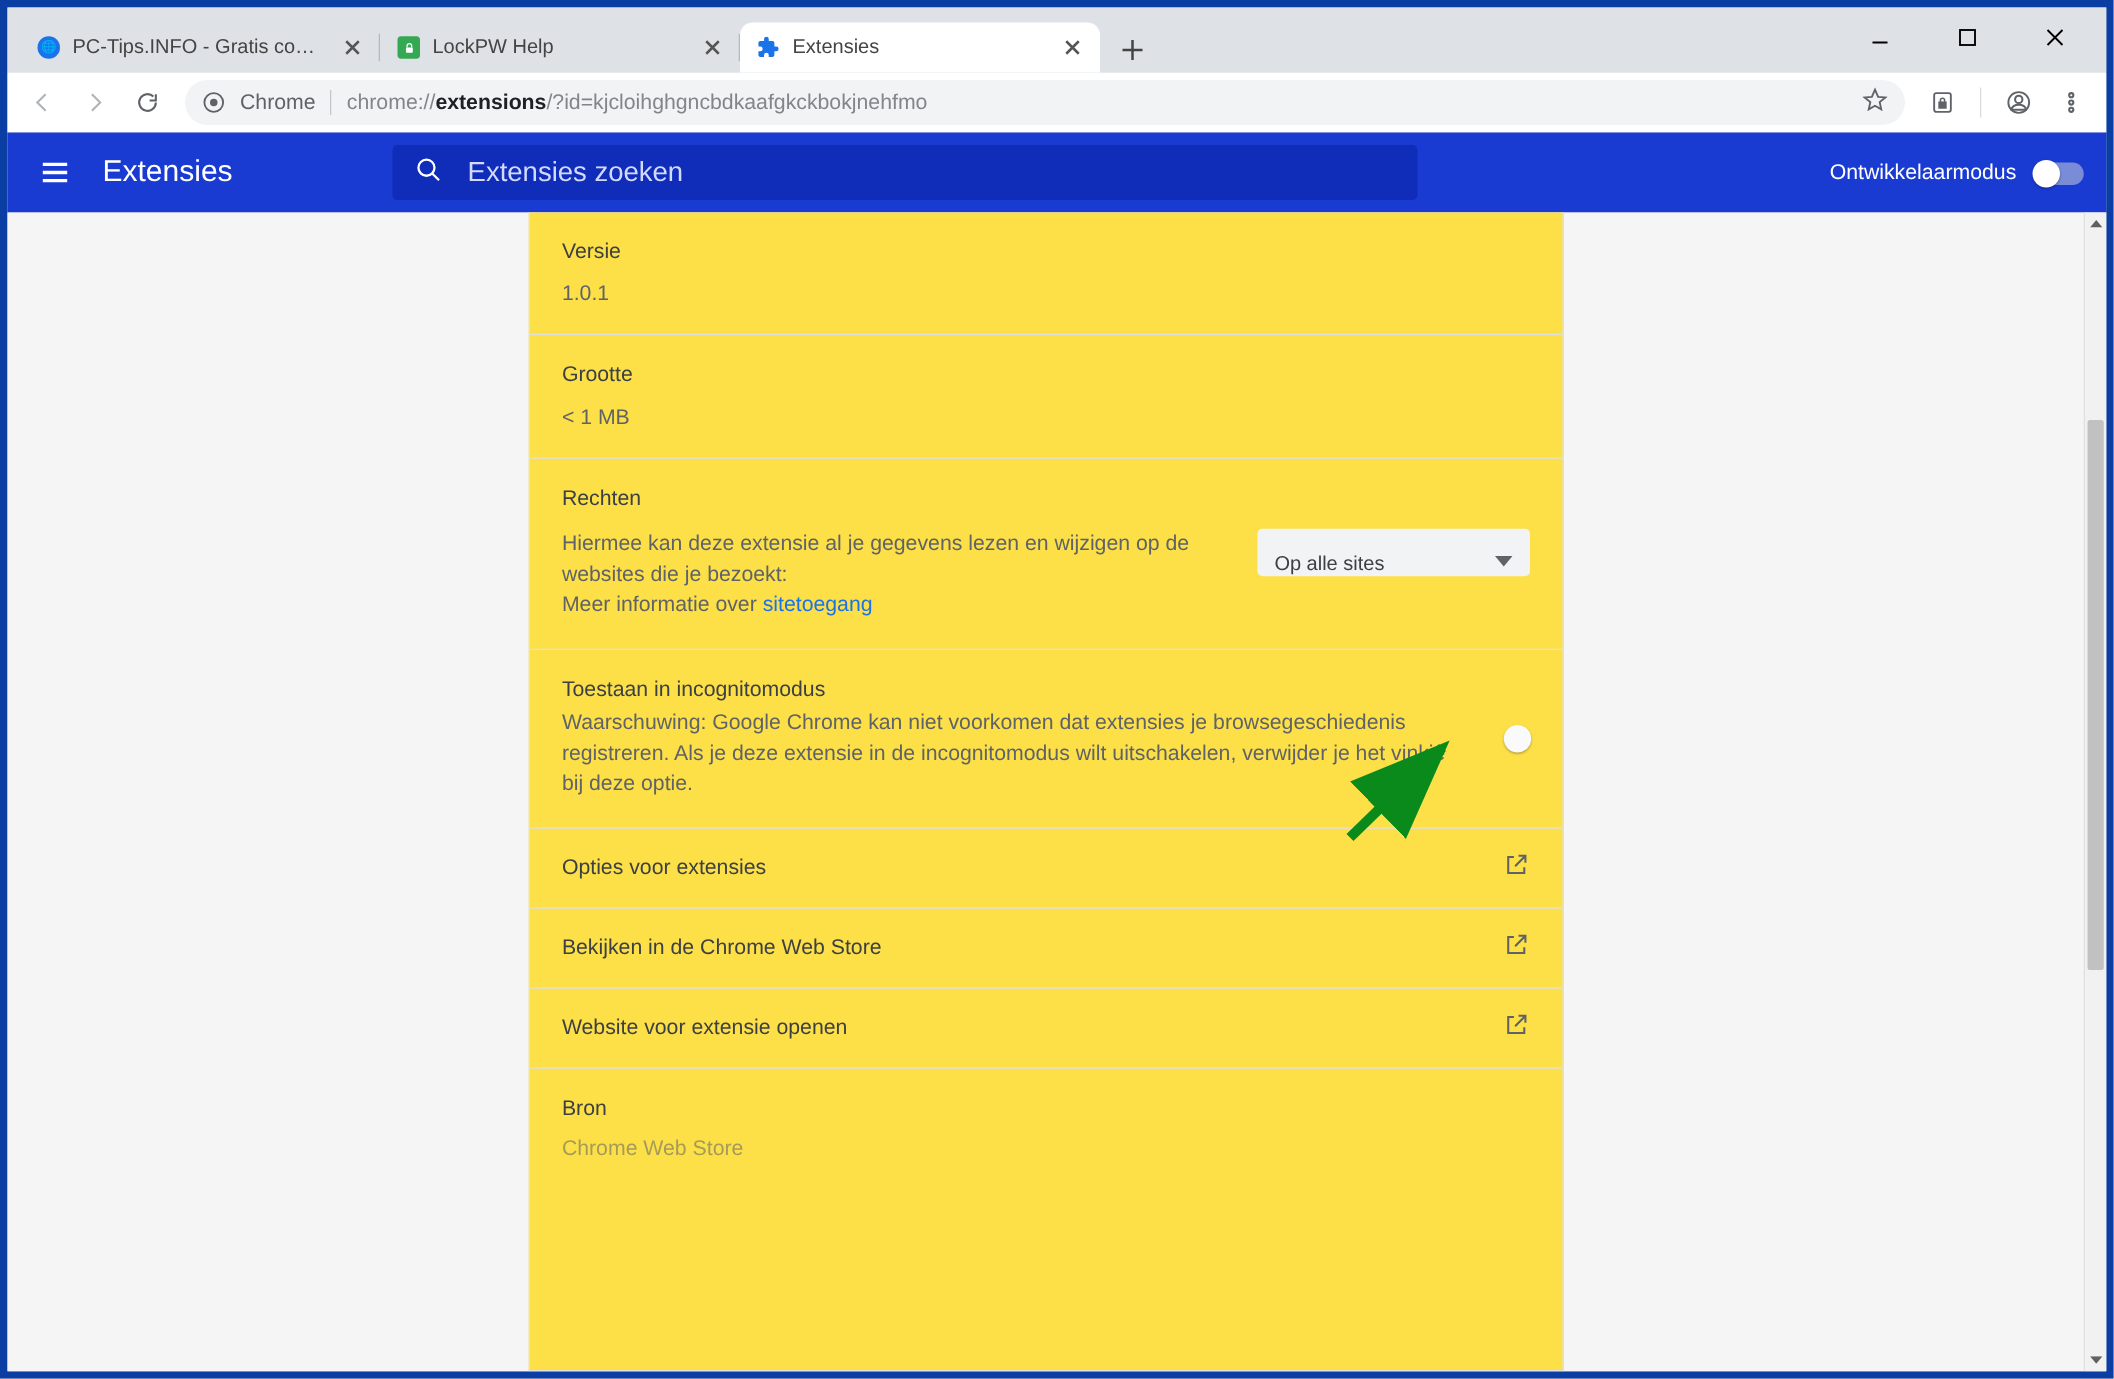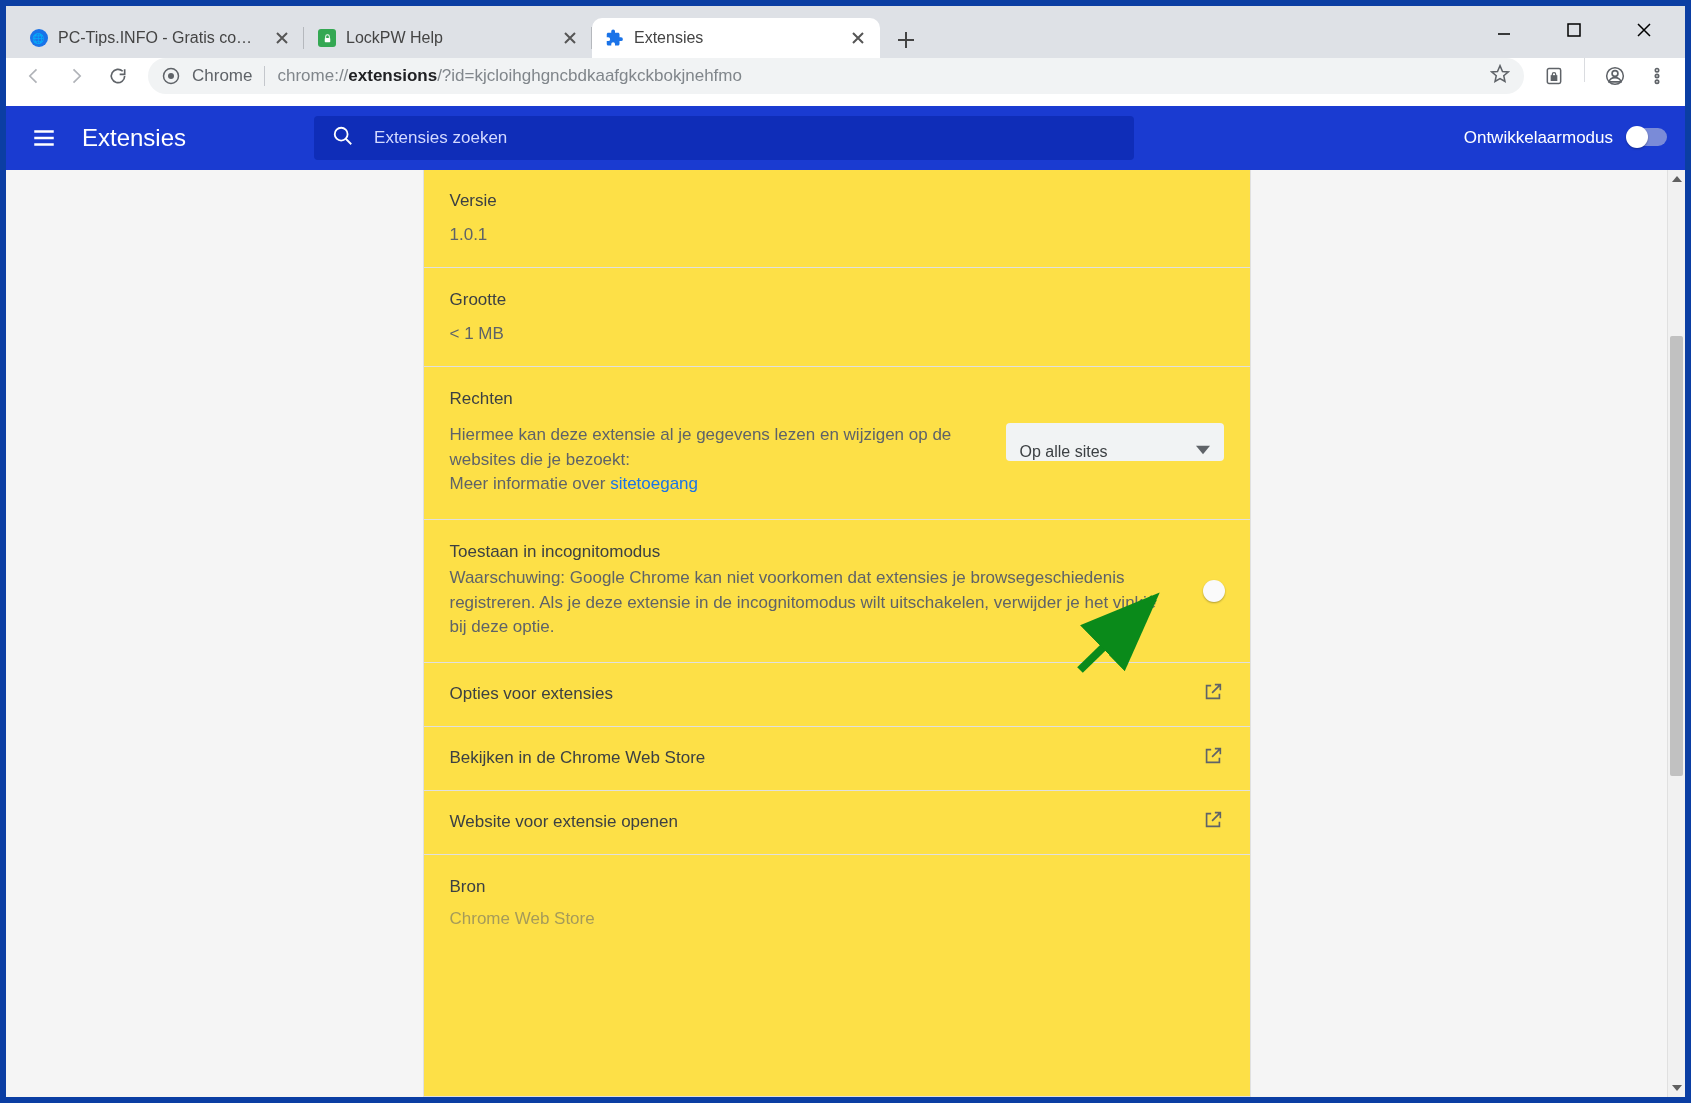--- a/index.html
+++ b/index.html
@@ -112,20 +112,21 @@
     cursor:pointer;
     color:#444;
   }
   .newtab svg{ width:18px; height:18px; stroke:#444; stroke-width:2; }
 
   
   .toolbar {
     height:48px;
     background:#fff;
     display:flex;
+    align-items:center;
     padding:0 10px;
     gap:6px;
   }
   .tb-btn {
     width:36px; height:36px;
     display:flex; align-items:center; justify-content:center;
     color:#5f6368;
     cursor:pointer;
     border-radius:50%;
   }
@@ -178,27 +179,27 @@
     padding:0 18px;
     gap:18px;
   }
   .ext-search svg{ width:22px; height:22px; stroke:#fff; stroke-width:2; fill:none; }
   .ext-search input{
     flex:1;
     background:transparent;
     border:none;
     outline:none;
     color:#f97316;
-    font-size:17px;
+    font-size:22px;
   }
   .ext-search input::placeholder{ color:#d3d9ff; }
   .header-right{
     margin-left:auto;
     display:flex;
-    align-items:flex-start;
+    align-items:flex-end;
     gap:14px;
     font-size:17px;
   }
 
   
   .toggle{
     width:40px; height:18px; position:relative; cursor:pointer;
   }
   .toggle .track{
     position:absolute; inset:0; border-radius:9px;

